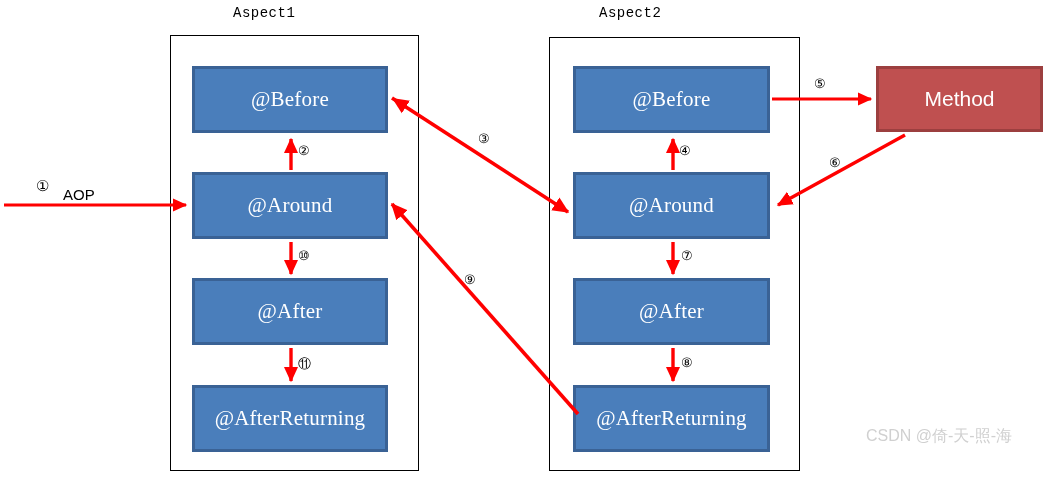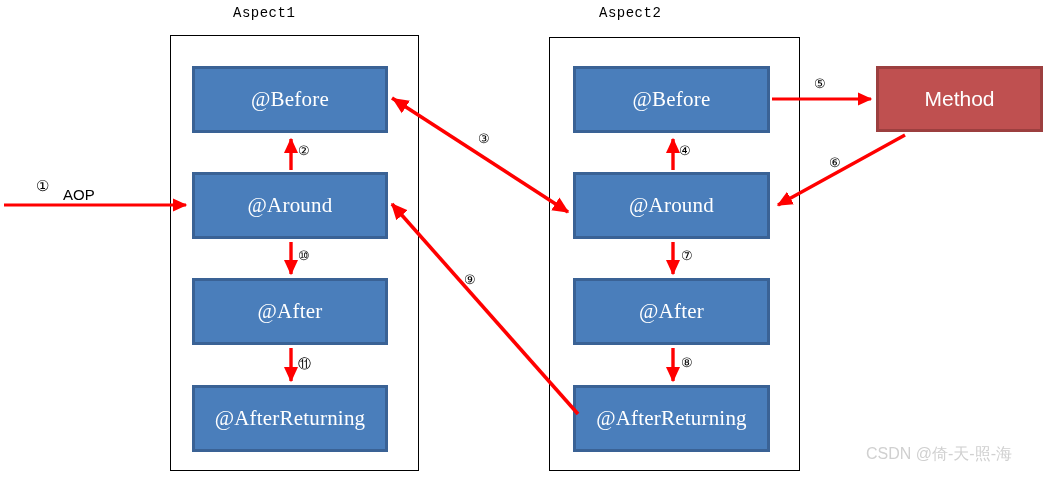--- a/index.html
+++ b/index.html
@@ -149,15 +149,15 @@
   <div class="step-label" style="left:478px; top:131px;">③</div>
   <div class="step-label" style="left:679px; top:143px;">④</div>
   <div class="step-label" style="left:814px; top:76px;">⑤</div>
   <div class="step-label" style="left:829px; top:155px;">⑥</div>
   <div class="step-label" style="left:681px; top:248px;">⑦</div>
   <div class="step-label" style="left:681px; top:355px;">⑧</div>
   <div class="step-label" style="left:464px; top:272px;">⑨</div>
   <div class="step-label" style="left:298px; top:248px;">⑩</div>
   <div class="step-label" style="left:298px; top:355px;">⑪</div>
 
-  <div class="watermark" style="left:866px; top:444px;">CSDN @倚-天-照-海</div>
+  <div class="watermark" style="left:866px; top:426px;">CSDN @倚-天-照-海</div>
 
 </div>
 
 </body></html>

